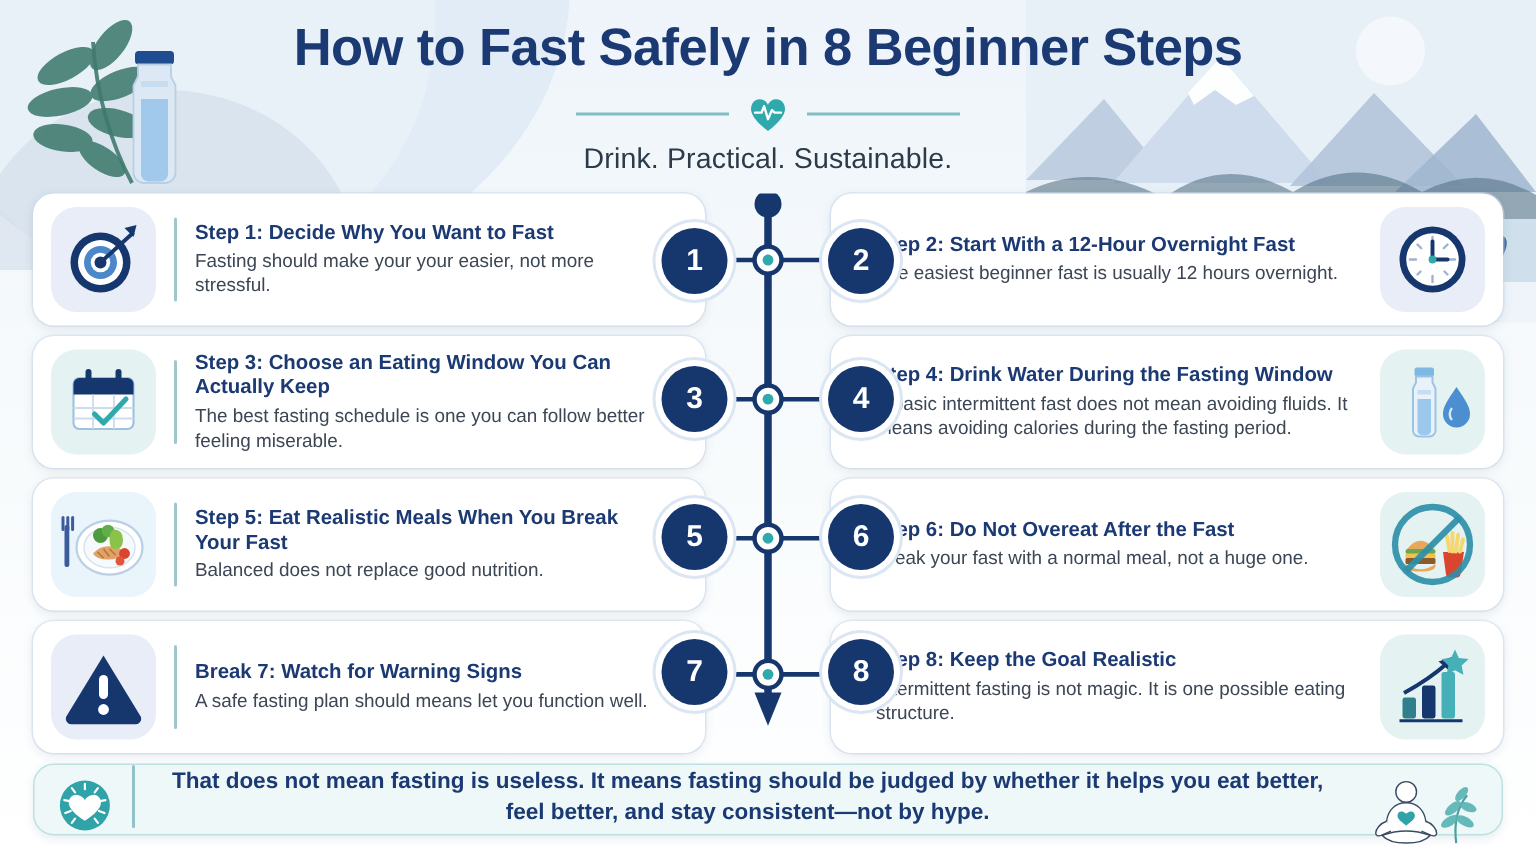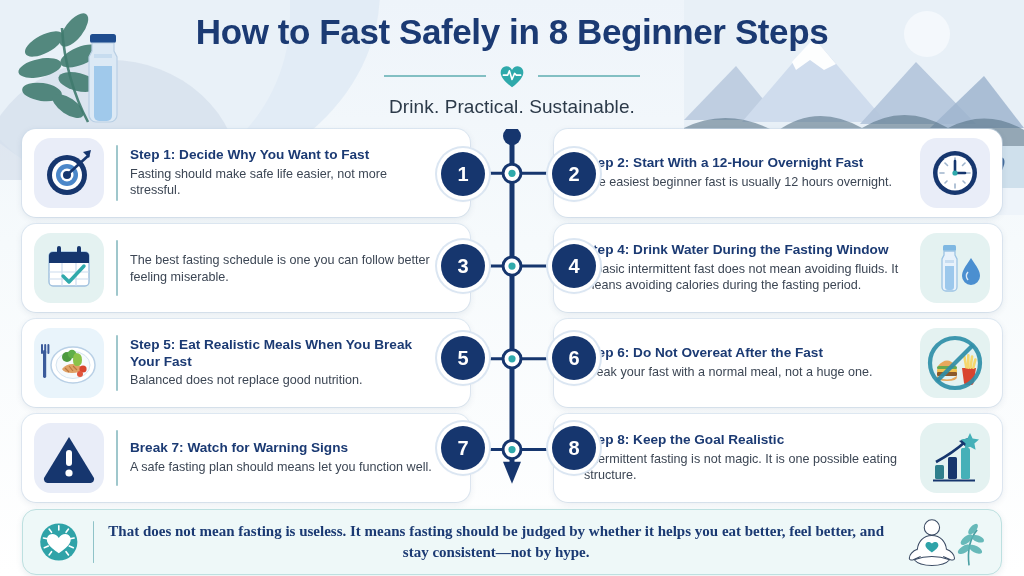--- a/index.html
+++ b/index.html
@@ -71,25 +71,24 @@
   .num-badge {
     position:absolute; width:44px; height:44px; border-radius:50%;
     background:#16366e; color:#fff; display:flex; align-items:center; justify-content:center;
     font-size:20px; font-weight:bold;
     box-shadow:0 0 0 4px #ffffff, 0 0 0 6px #dbe6f2, 0 2px 5px rgba(20,50,95,.3);
     z-index:6;
   }
 
   
   .footer {
-    position:relative; z-index:3; margin:5px 22px 0; height:66px;
+    position:relative; z-index:3; margin:5px 22px 0; height:48px;
     background:#eef8f8; border:1.5px solid #bde0e0; border-radius:14px;
-    display:flex; align-items:center; gap:12px; padding:0 14px;
+    display:flex; align-items:flex-start; gap:12px; padding:0 14px;
     box-shadow:0 2px 6px rgba(40,90,110,.10);
-    font-family:Liberation Serif, serif;
   }
   .footer-text { flex:1 1 auto; text-align:center; font-size:15px; font-weight:bold;
                  color:#1b3a73; line-height:1.42; }
   .fvbar { width:2px; height:42px; background:#8fc3c8; border-radius:2px; }
 </style>
 </head>
 <body>
 
 <div class="stage">
 
@@ -203,21 +202,21 @@
               <circle cx="24" cy="28" r="11" fill="#4b87c9"></circle>
               <circle cx="24" cy="28" r="6.5" fill="#ffffff"></circle>
               <circle cx="24" cy="28" r="4" fill="#16366e"></circle>
               <line x1="24" y1="28" x2="46" y2="8" stroke="#16366e" stroke-width="2.6"></line>
               <path d="M40 5 L48 3 L46 11 Z" fill="#16366e"></path>
             </svg>
           </div>
           <div class="vbar"></div>
           <div class="txt">
             <div class="step-title">Step 1: Decide Why You Want to Fast</div>
-            <div class="step-desc">Fasting should make safe life easier, not more stressful.</div>
+            <div class="step-desc">Fasting should make your your easier, not more stressful.</div>
           </div>
         </div>
 
         <div class="card right">
           <div class="txt">
             <div class="step-title">Step 2: Start With a 12-Hour Overnight Fast</div>
             <div class="step-desc">The easiest beginner fast is usually 12 hours overnight.</div>
           </div>
           <div class="icon-tile lav">
             <svg width="54" height="54" viewBox="0 0 54 54">
@@ -253,20 +252,21 @@
                 <line x1="6" y1="30" x2="46" y2="30"></line>
                 <line x1="6" y1="37" x2="46" y2="37"></line>
                 <line x1="19" y1="21" x2="19" y2="44"></line>
                 <line x1="33" y1="21" x2="33" y2="44"></line>
               </g>
               <polyline points="20,34 26,40 41,24" fill="none" stroke="#2fa9ab" stroke-width="3.4" stroke-linecap="round" stroke-linejoin="round"></polyline>
             </svg>
           </div>
           <div class="vbar"></div>
           <div class="txt">
+            <div class="step-title">Step 3: Choose an Eating Window You Can Actually Keep</div>
             <div class="step-desc">The best fasting schedule is one you can follow better feeling miserable.</div>
           </div>
         </div>
 
         <div class="card right">
           <div class="txt">
             <div class="step-title">Step 4: Drink Water During the Fasting Window</div>
             <div class="step-desc">A basic intermittent fast does not mean avoiding fluids. It means avoiding calories during the fasting period.</div>
           </div>
           <div class="icon-tile mint">

